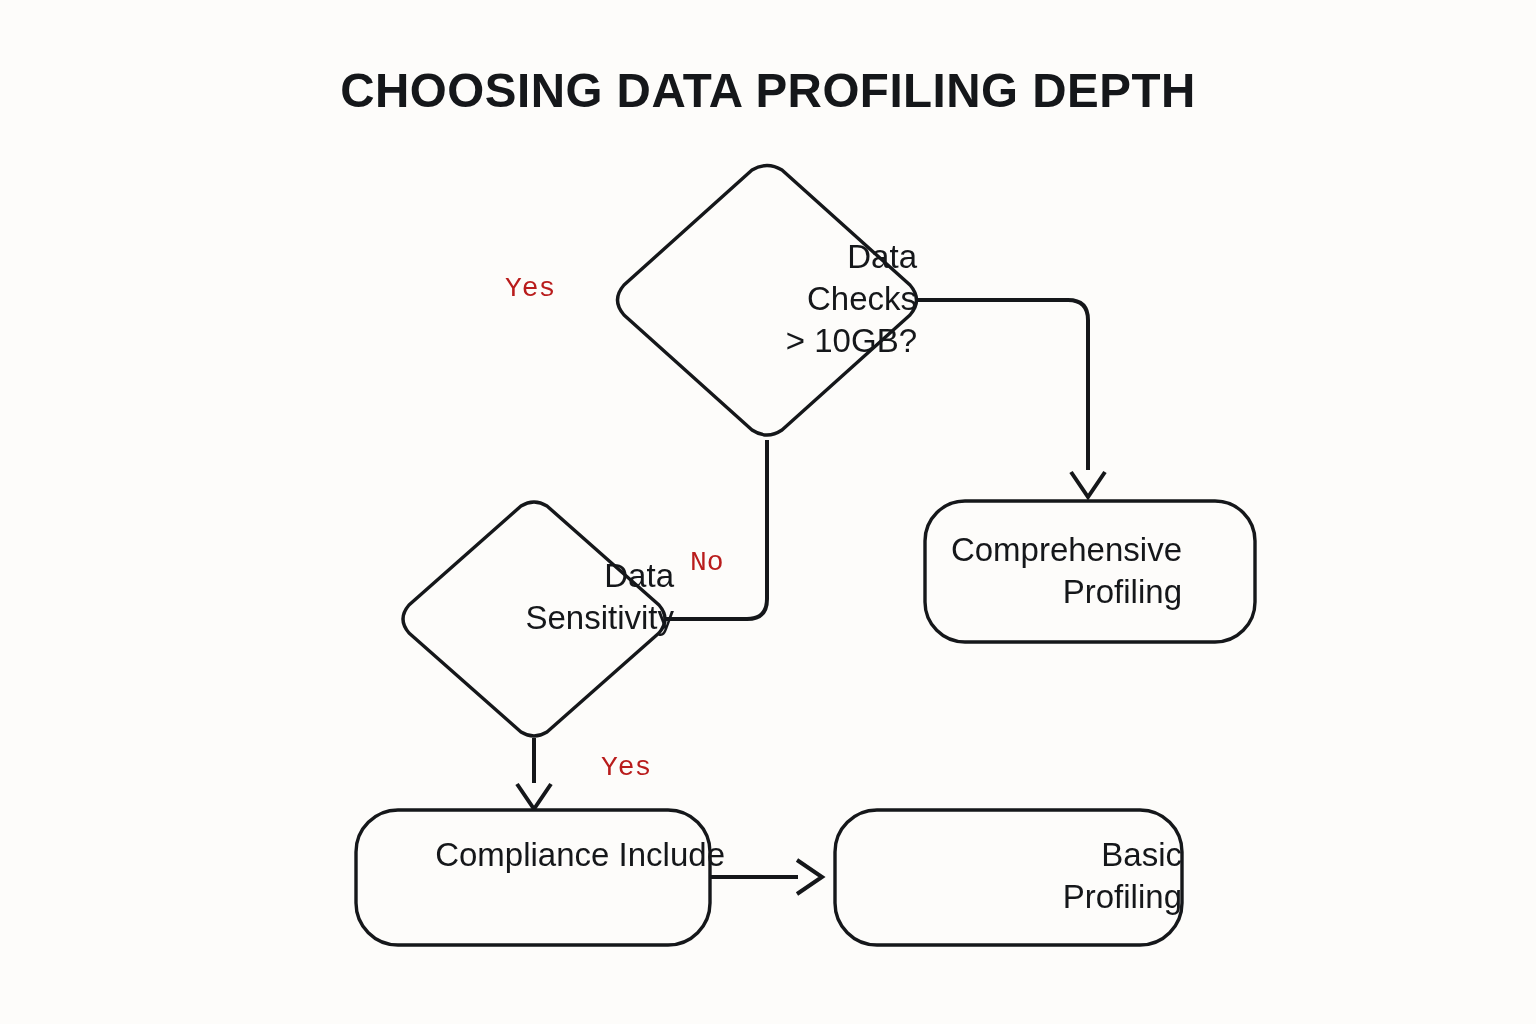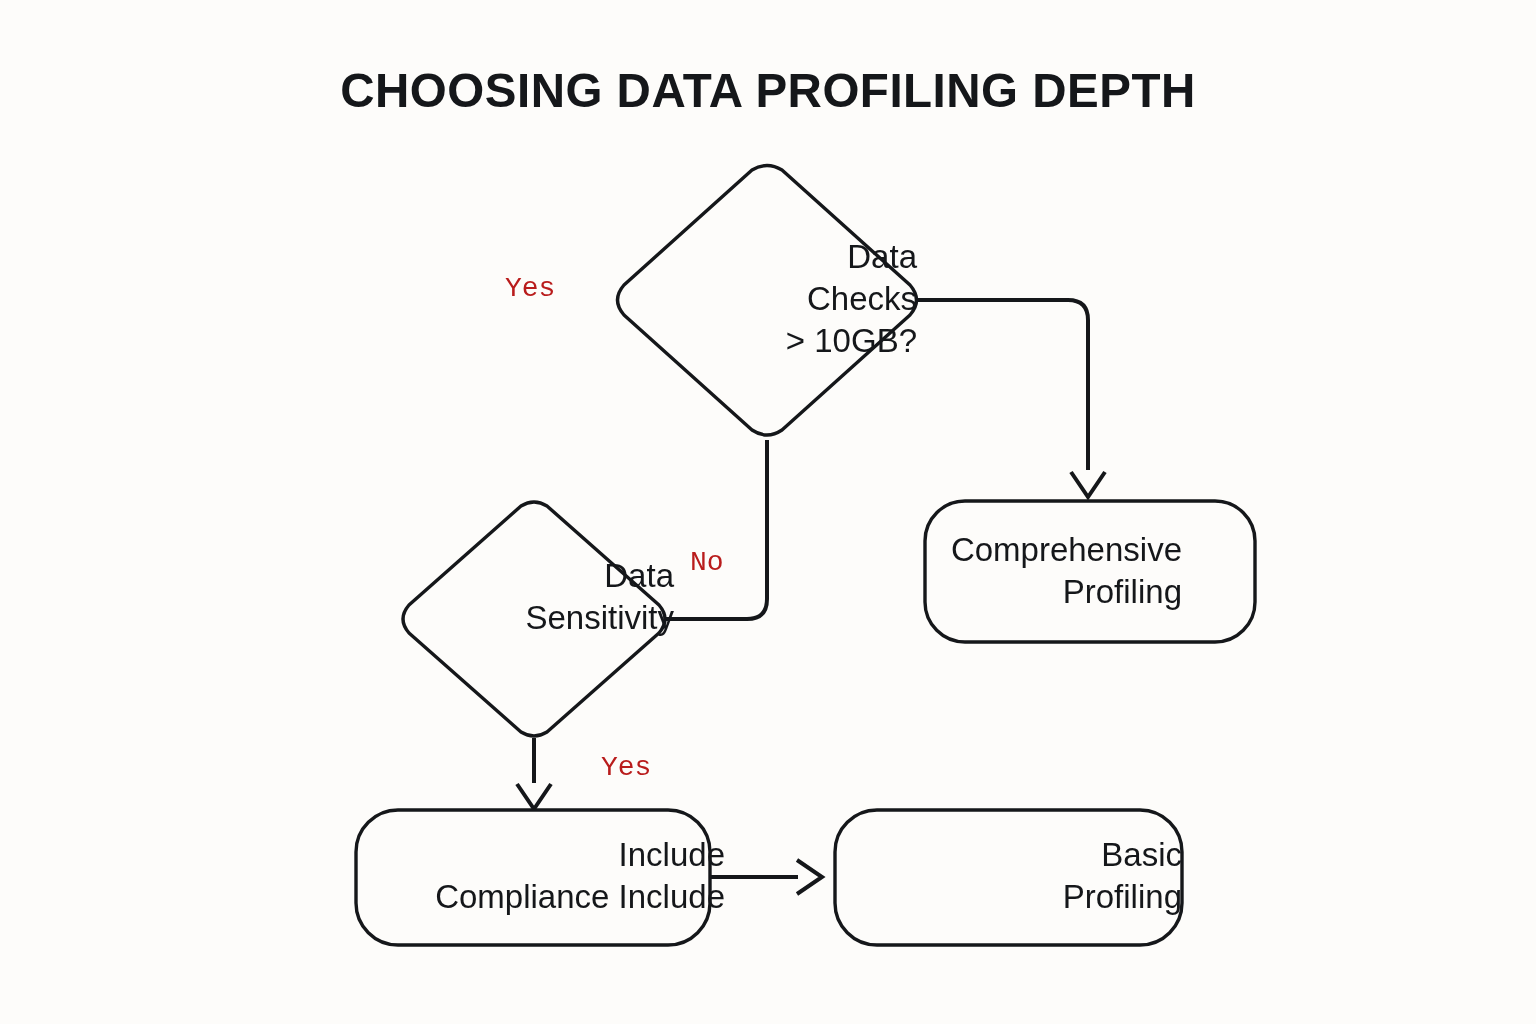--- a/index.html
+++ b/index.html
@@ -127,21 +127,20 @@
     <span class="lbl-line">Data</span>
     <span class="lbl-line">Sensitivity</span>
   </div>
 
   <div class="node-label" style="left:882px; top:529px; width:300px;">
     <span class="lbl-line">Comprehensive</span>
     <span class="lbl-line">Profiling</span>
   </div>
 
   <div class="node-label" style="left:341px; top:834px; width:384px;">
-    <span class="lbl-line">Include</span>
     <span class="lbl-line">Compliance Include</span>
   </div>
 
   <div class="node-label" style="left:835px; top:834px; width:347px;">
     <span class="lbl-line">Basic</span>
     <span class="lbl-line">Profiling</span>
   </div>
 
   <div class="edge-label" style="left:505px; top:275px;">Yes</div>
 

